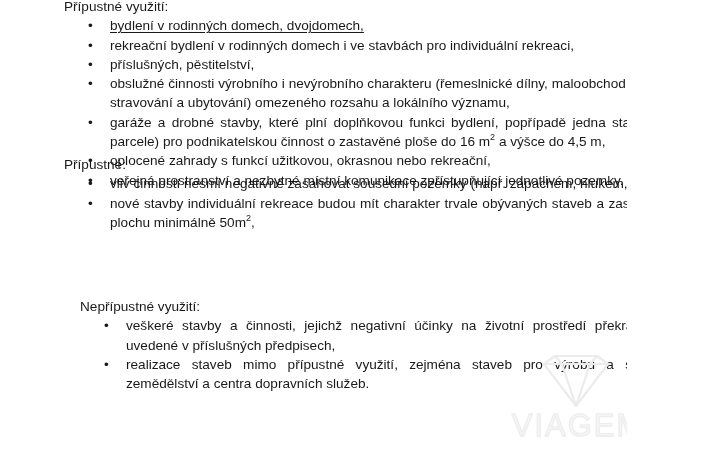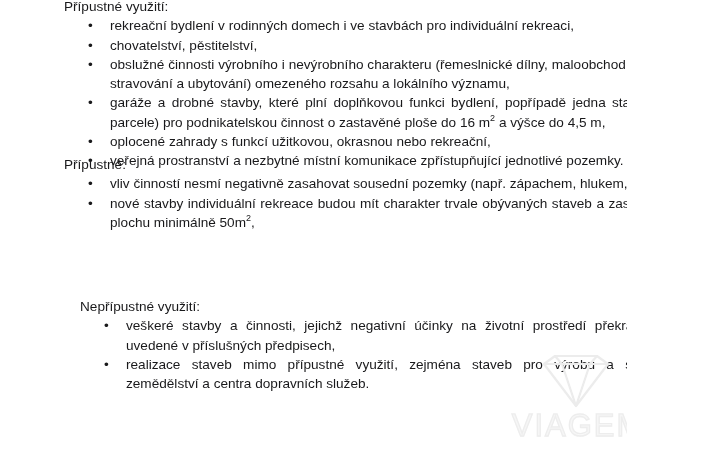--- a/index.html
+++ b/index.html
@@ -124,22 +124,23 @@
 
 <div id="page">
 
   <div class="page-edge-rule"></div>
 
   <div class="doc-body">
 
     <div class="section" id="sec-pripustne">
       <div class="section-heading">Přípustné využití:</div>
       <ul class="bullets">
+        <li class="underlined no-justify"><span class="li-text">bydlení v rodinných domech, dvojdomech,</span></li>
         <li class="no-justify"><span class="li-text">rekreační bydlení v rodinných domech i ve stavbách pro individuální rekreaci,</span></li>
-        <li class="no-justify"><span class="li-text">chovatelství, pěstitelství,</span></li>
+        <li class="no-justify"><span class="li-text">příslušných, pěstitelství,</span></li>
         <li><span class="li-text">obslužné činnosti výrobního i nevýrobního charakteru (řemeslnické dílny, maloobchod, veřejné stravování a ubytování) omezeného rozsahu a lokálního významu,</span></li>
         <li><span class="li-text">garáže a drobné stavby, které plní doplňkovou funkci bydlení, popřípadě jedna stavba (na parcele) pro podnikatelskou činnost o zastavěné ploše do 16 m<sup>2</sup> a výšce do 4,5 m,</span></li>
         <li class="no-justify"><span class="li-text">oplocené zahrady s funkcí užitkovou, okrasnou nebo rekreační,</span></li>
         <li class="no-justify"><span class="li-text">veřejná prostranství a nezbytné místní komunikace zpřístupňující jednotlivé pozemky.</span></li>
       </ul>
     </div>
 
     <div class="section" id="sec-podminky">
       <div class="section-heading">Přípustné:</div>
       <ul class="bullets">

